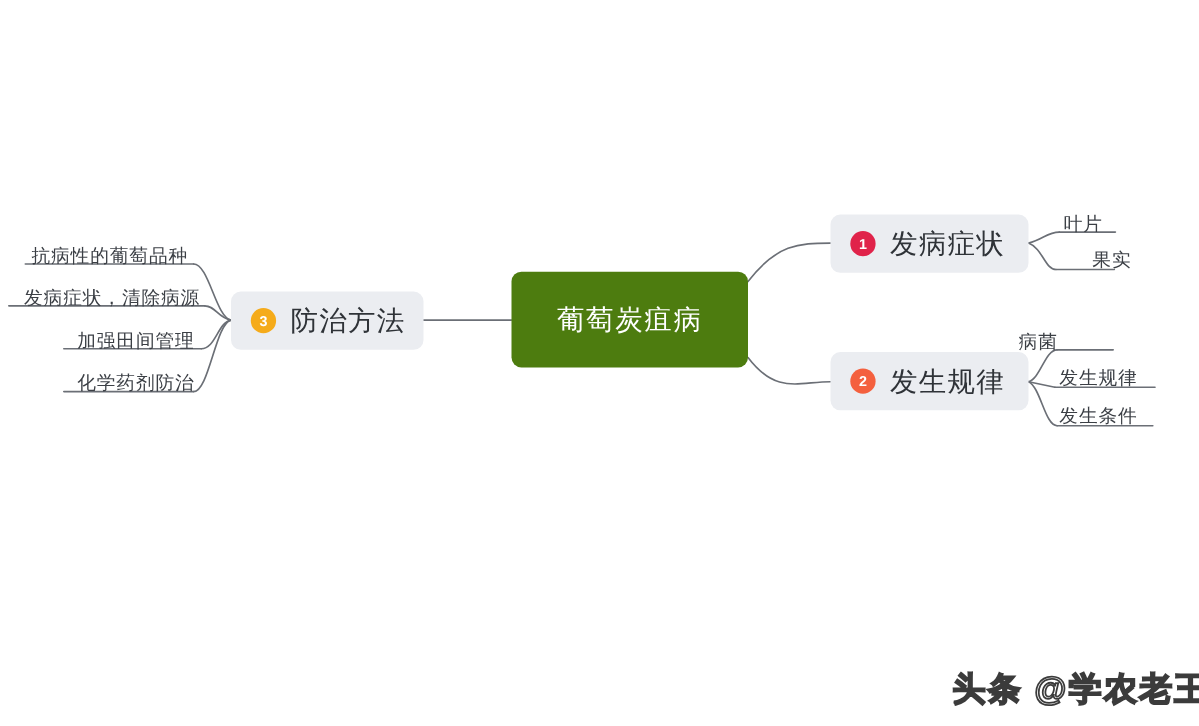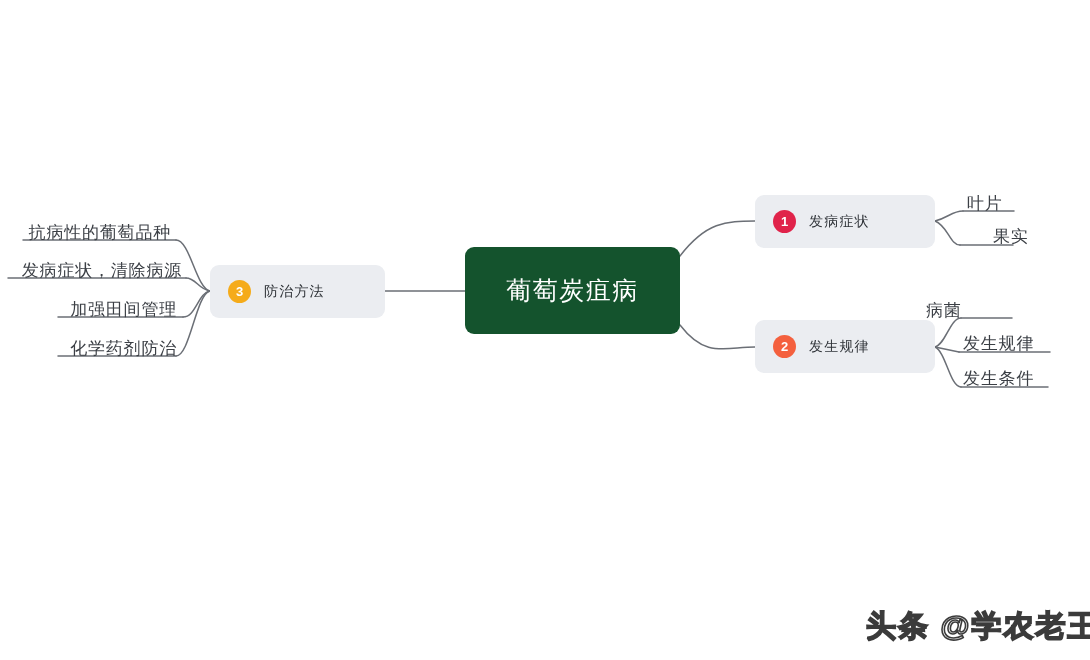--- a/index.html
+++ b/index.html
@@ -69,21 +69,21 @@
     display: flex;
     align-items: center;
     justify-content: center;
     color: #ffffff;
     font-size: 13px;
     line-height: 1;
     font-weight: bold;
     margin-right: 13px;
   }
   .branch-node .branch-label {
-    font-size: 14px;
+    font-size: 25px;
     color: #2f3338;
     letter-spacing: 1.2px;
     white-space: nowrap;
   }
 
   #branch-1 { left: 755px; top: 195px; width: 180px; }
   #branch-2 { left: 755px; top: 320px; width: 180px; }
   #branch-3 { left: 210px; top: 265px; width: 175px; }
 
   
@@ -159,21 +159,21 @@
       <path d="M 210,291 C 198,293 196,317 183,317"></path>
       <path d="M 210,291 C 196,294 190,356 176,356"></path>
 
       <path d="M 176,240 L 23,240"></path>
       <path d="M 186,278 L 8,278"></path>
       <path d="M 183,317 L 58,317"></path>
       <path d="M 176,356 L 58,356"></path>
     </g>
   </svg>
 
-  <div class="root-node" style="background: #14532d;">
+  <div class="root-node" style="background: #4d7c0f;">
     <span class="root-label" style="color: rgb(255, 255, 255);">葡萄炭疽病</span>
   </div>
 
   <div class="branch-node" id="branch-1" style="background: rgb(235, 237, 241);">
     <span class="badge" style="background: rgb(224, 35, 74);">1</span>
     <span class="branch-label">发病症状</span>
   </div>
 
   <div class="branch-node" id="branch-2" style="background: rgb(235, 237, 241);">
     <span class="badge" style="background: rgb(244, 96, 62);">2</span>

